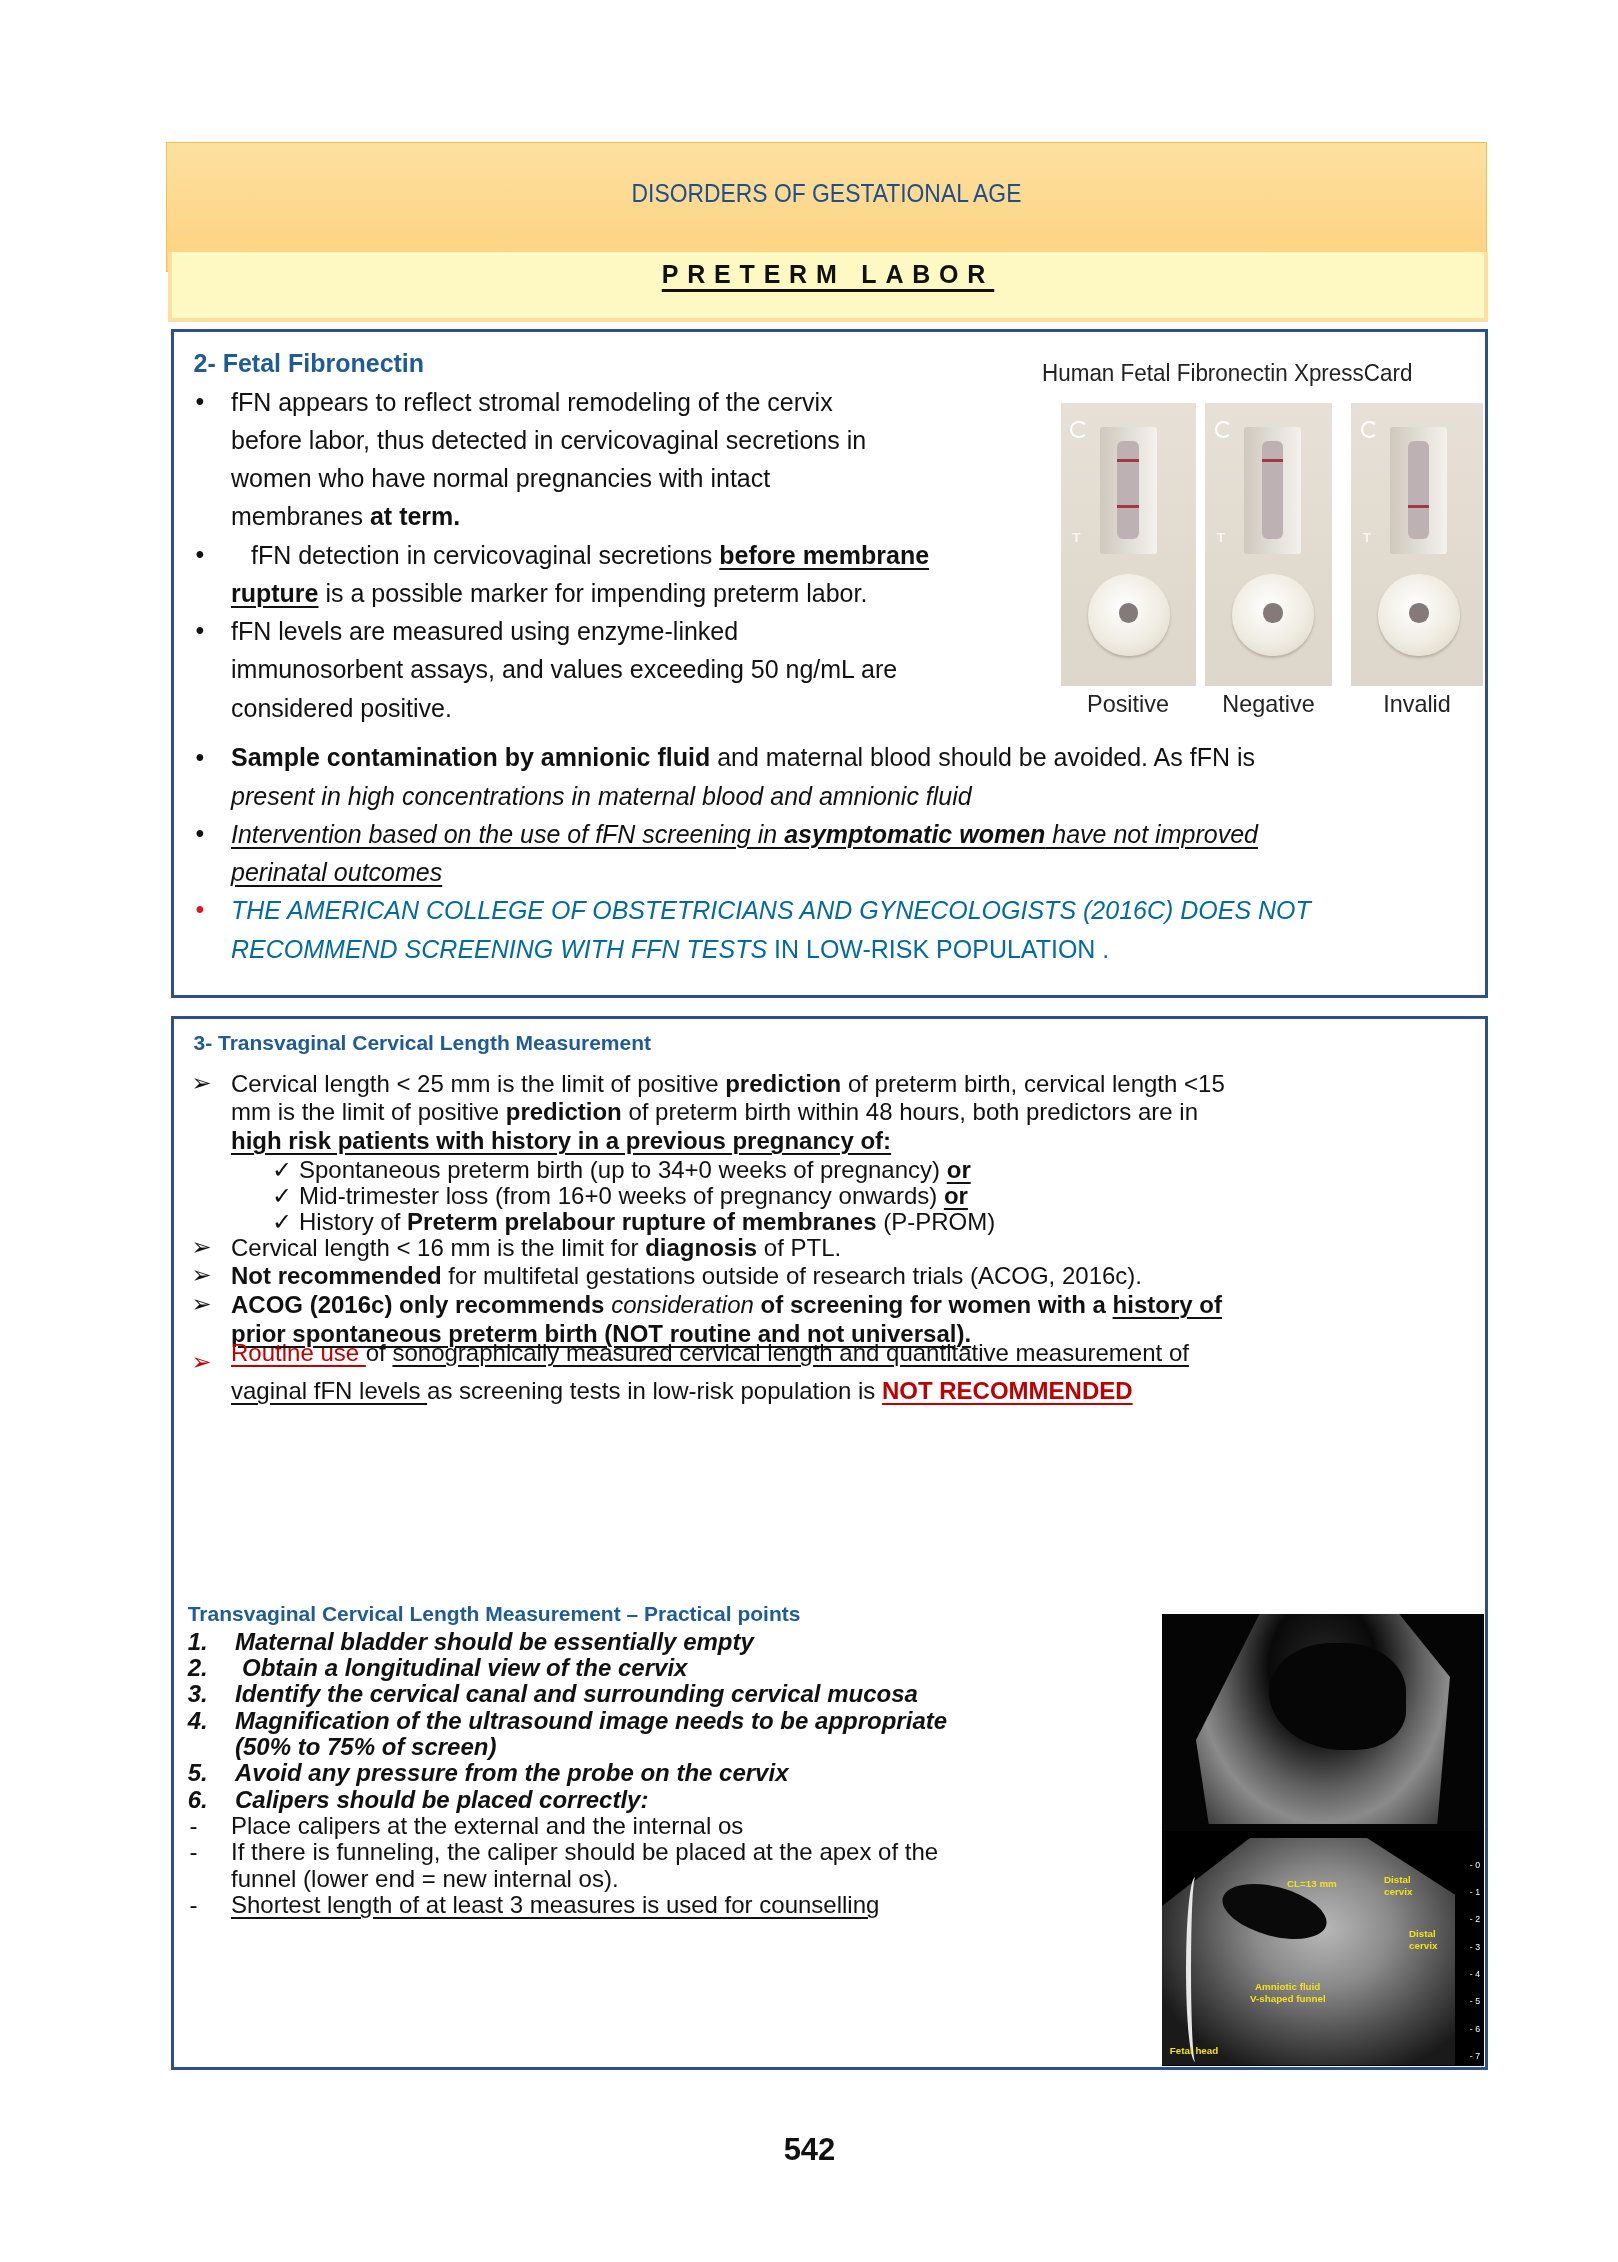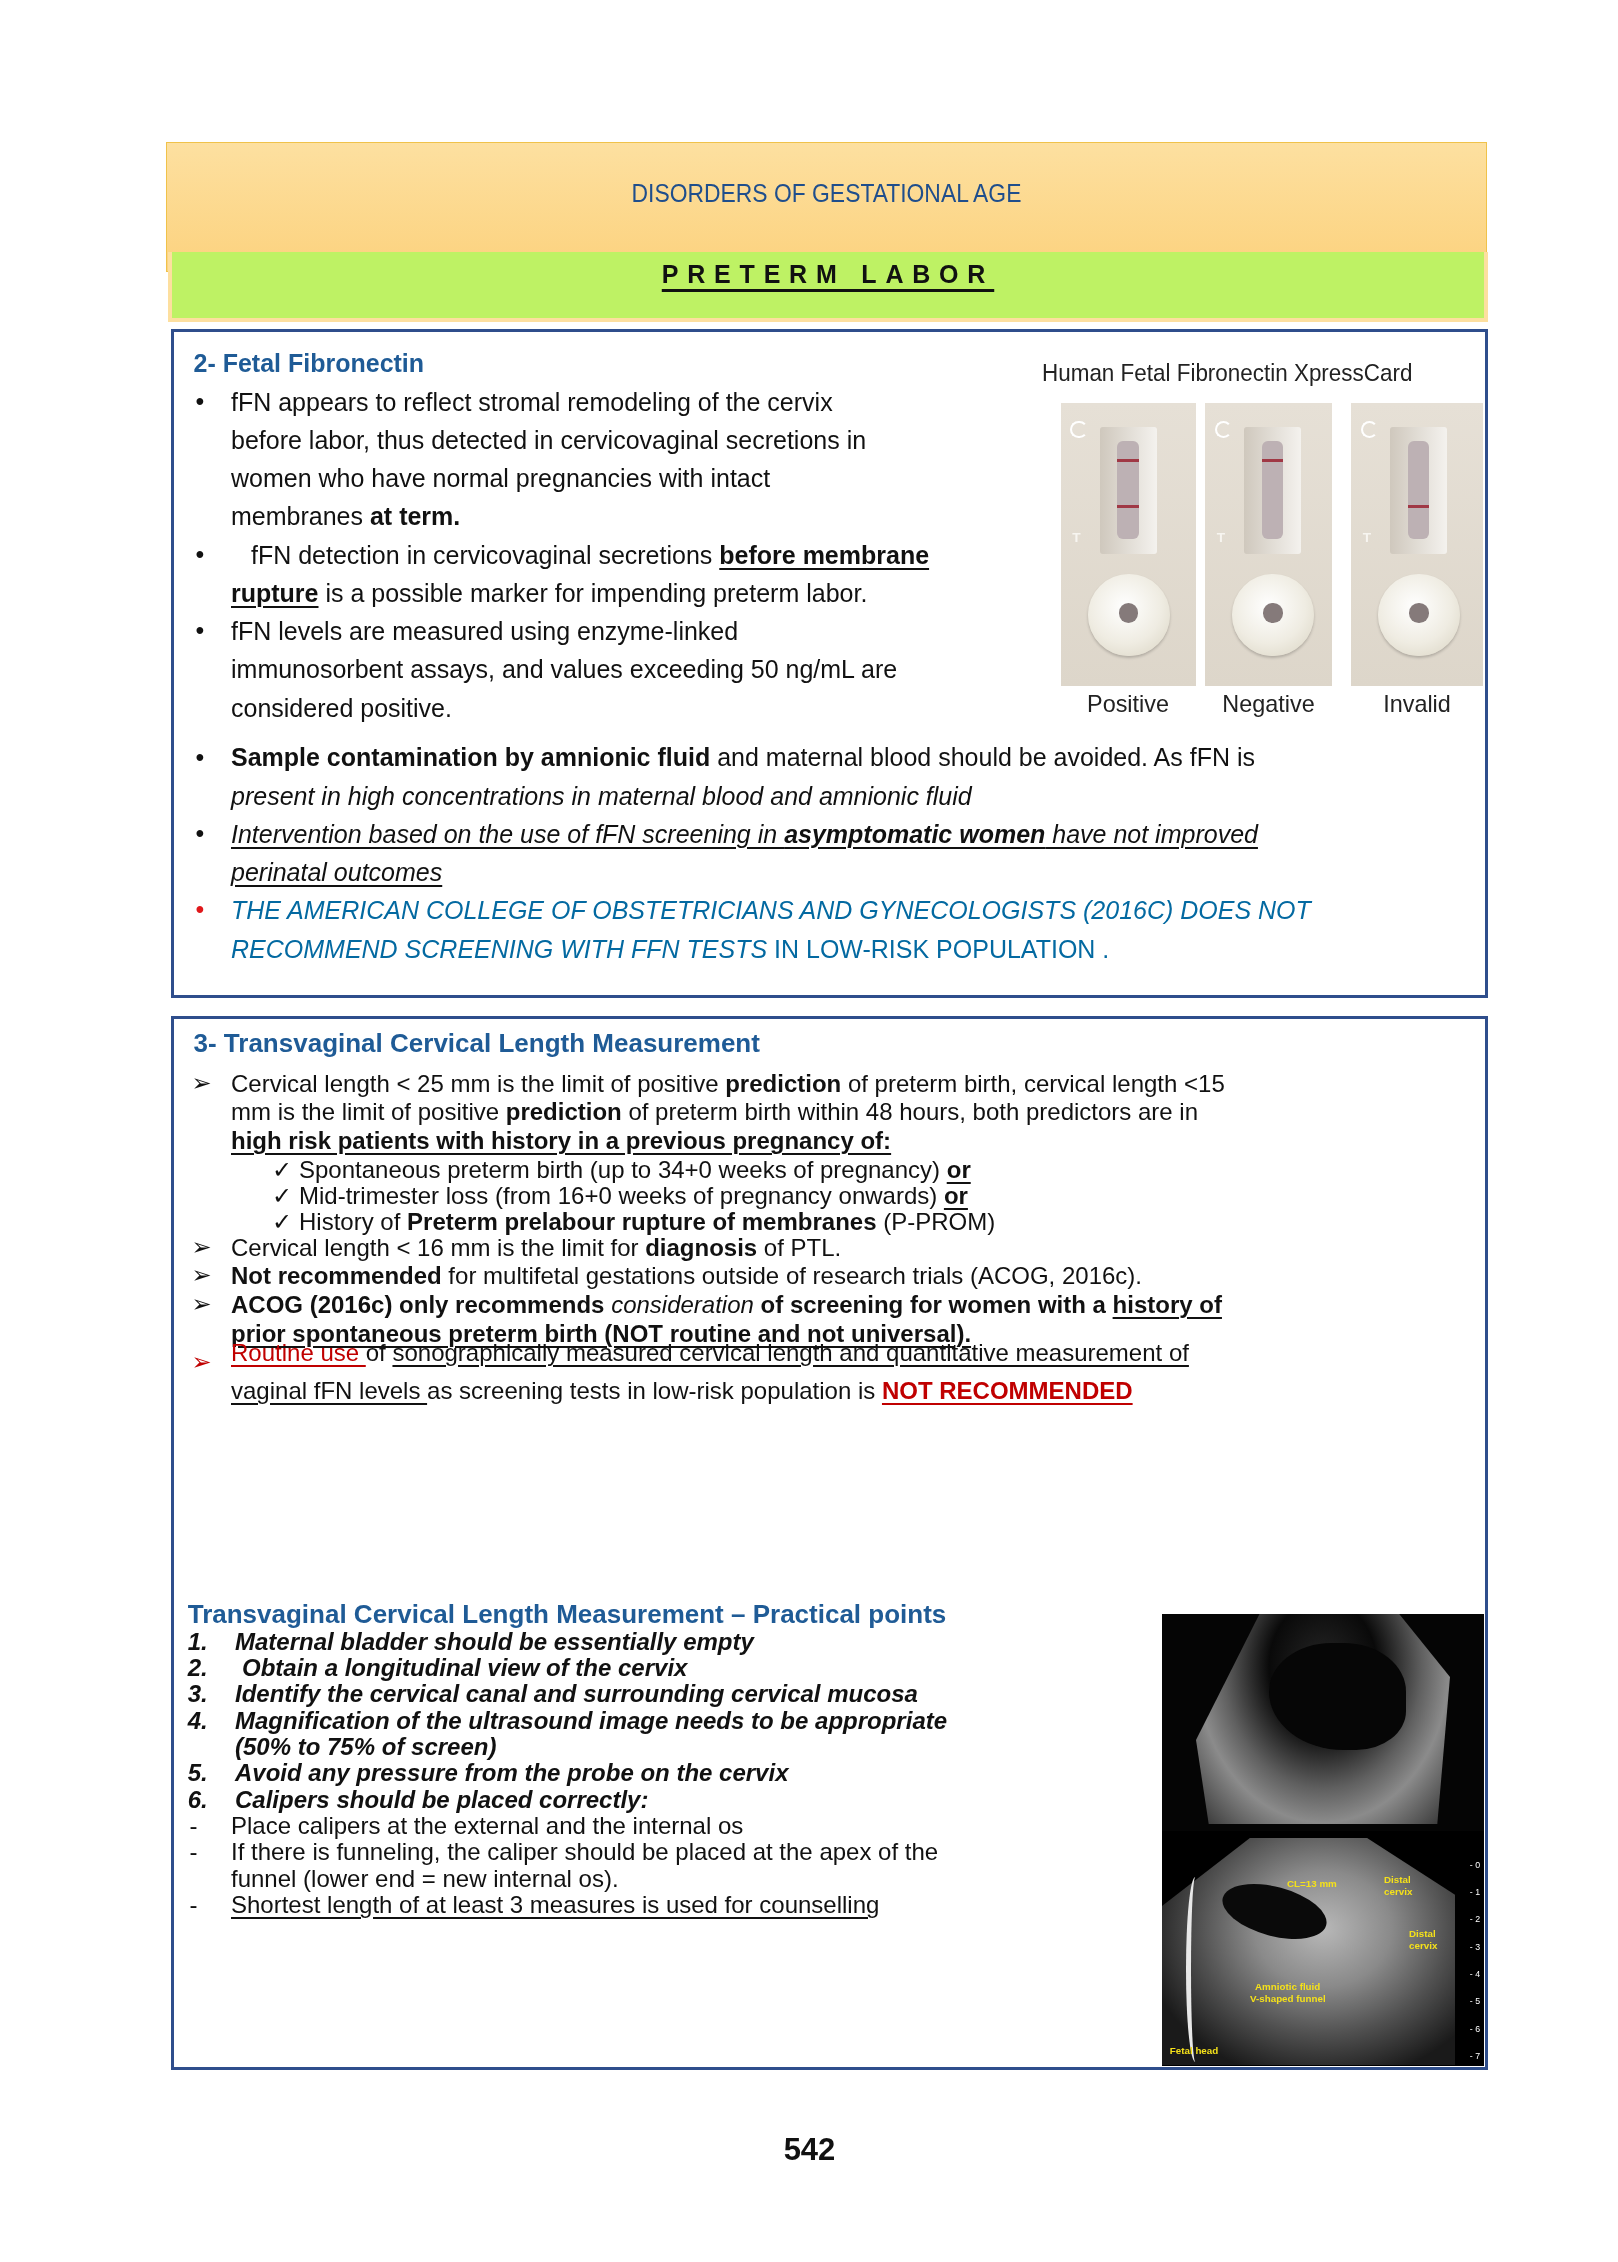--- a/index.html
+++ b/index.html
@@ -5,21 +5,21 @@
   html, body { margin: 0; padding: 0; background: #ffffff; }
   body { width: 1619px; height: 2263px; position: relative; overflow: hidden;
          font-family: "Liberation Sans", sans-serif; color: #111; }
   .abs { position: absolute; }
   
   .hdr-band { left: 166px; top: 142px; width: 1321px; height: 130px;
     background: linear-gradient(#fde0a0, #fcd27e); border: 1px solid #f0c24a; box-sizing: border-box; }
   .hdr-title { position: absolute; left: 0; right: 0; top: 35px; text-align: center;
     font-family: "Liberation Sans", sans-serif; font-size: 26px; color: #1f4e8c; letter-spacing: 0px;
     transform: scaleX(0.88); }
-  .sub-band { left: 168px; top: 252px; width: 1320px; height: 70px; background: #bef264;
+  .sub-band { left: 168px; top: 252px; width: 1320px; height: 70px; background: #fef9c3;
     border: 4.9px solid #fddf9f; border-top: none; box-sizing: border-box; }
   .sub-title { position: absolute; left: 0; right: 0; top: 7.8px; text-align: center; font-size: 25px;
     font-weight: bold; letter-spacing: 8.8px; color: #111; }
   .sub-title span { text-decoration: underline; text-decoration-thickness: 2.9px; text-underline-offset: 5.9px; }
 
   .box { position: absolute; left: 171px; width: 1317px; border: 3.9px solid #2f4e8c; box-sizing: border-box; background: #fff; }
   .box1 { top: 329px; height: 669px; }
   .box2 { top: 1016px; height: 1054px; }
 
   .txt { font-family: "Liberation Sans", sans-serif; font-size: 25px; line-height: 38px; color: #111;
@@ -226,19 +226,19 @@
       <div class="us-scale" style="top: 410px;">- 6</div>
       <div class="us-scale" style="top: 437px;">- 7</div>
     </div>
 </div>
 
 <div class="abs pagenum">542</div>
 
 <style>
   
   #cl-text { font-size: 24px; line-height: 28px; }
-  #cl-text .h-blue { font-size: 26px; }
+  #cl-text .h-blue { font-size: 21px; }
   #fn-text { font-size: 25px; }
   .bullet { font-size: inherit; }
   #cl-text .line, #cl-text .bullet { line-height: 28px; }
   #fn-text .line, #fn-text .bullet { line-height: 38px; }
 </style>
 
 
 </body></html>

